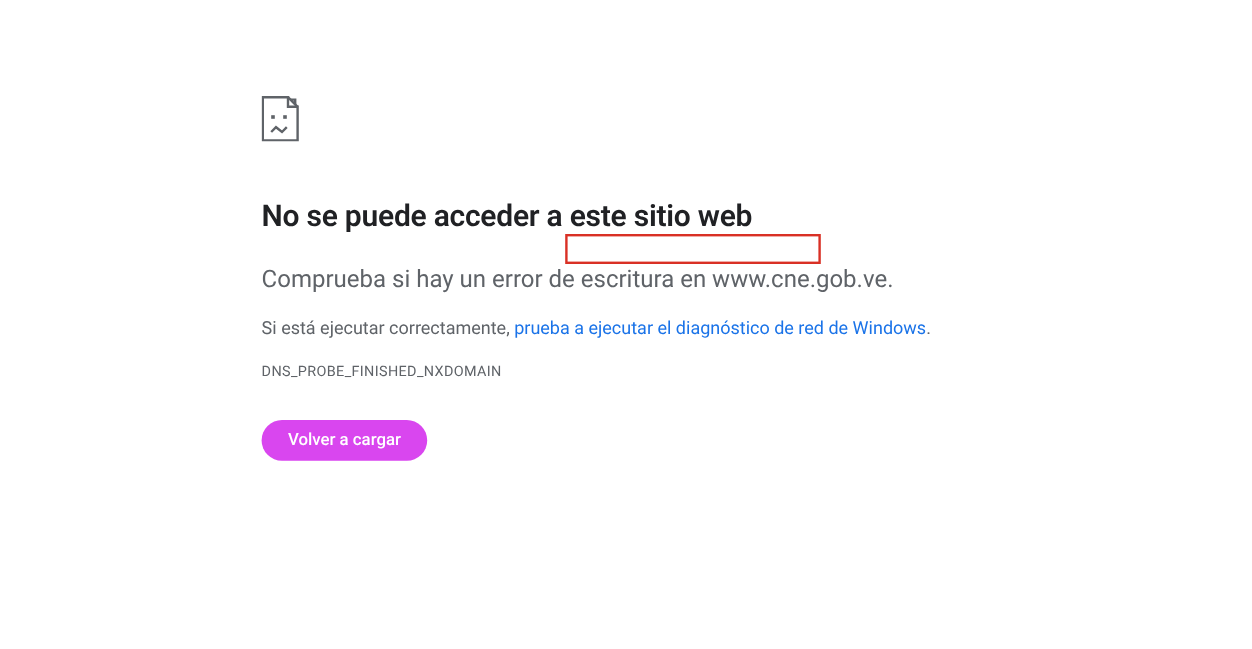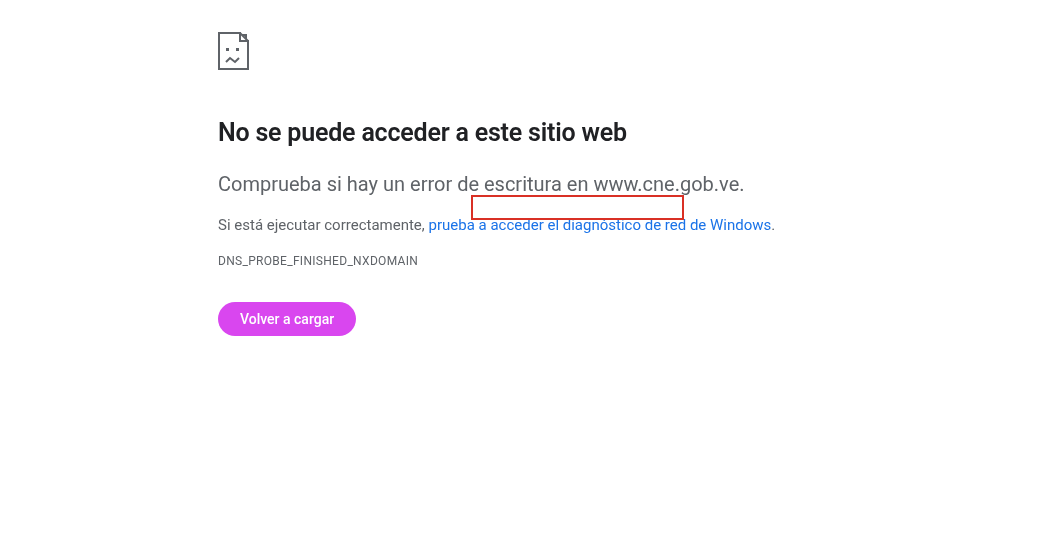--- a/index.html
+++ b/index.html
@@ -10,21 +10,21 @@
     body {
       font-family: 'Segoe UI', Roboto, Arial, sans-serif;
       background: #ffffff;
       color: #202124;
       width: 1043px;
       height: 541px;
       position: relative;
     }
     .container {
       padding-left: 218px;
-      padding-top: 32px;
+      padding-top: 80px;
     }
     .icon-wrap {
       margin-bottom: 48px;
     }
     .sad-file-icon {
       width: 32px;
       height: 38px;
       position: relative;
     }
     .sad-file-icon svg {
@@ -97,21 +97,21 @@
     </div>
   </div>
 
   <h1 class="title">No se puede acceder a este sitio web</h1>
 
   <p class="line1">
     <span>Comprueba si hay un error de escritura en </span><span>www.cne.gob.ve</span><span>.</span>
   </p>
 
   <p class="line2">
-    <span>Si está ejecutar correctamente, </span><span class="link">prueba a acceder el diagnóstico de red de Windows</span><span>.</span>
+    <span>Si está ejecutar correctamente, </span><span class="link">prueba a ejecutar el diagnóstico de red de Windows</span><span>.</span>
   </p>
 
   <p class="error-code">DNS_PROBE_FINISHED_NXDOMAIN</p>
 
   <button class="reload-btn">Volver a cargar</button>
 </div>
 
 <div class="highlight-box"></div>
 
 </body></html>

